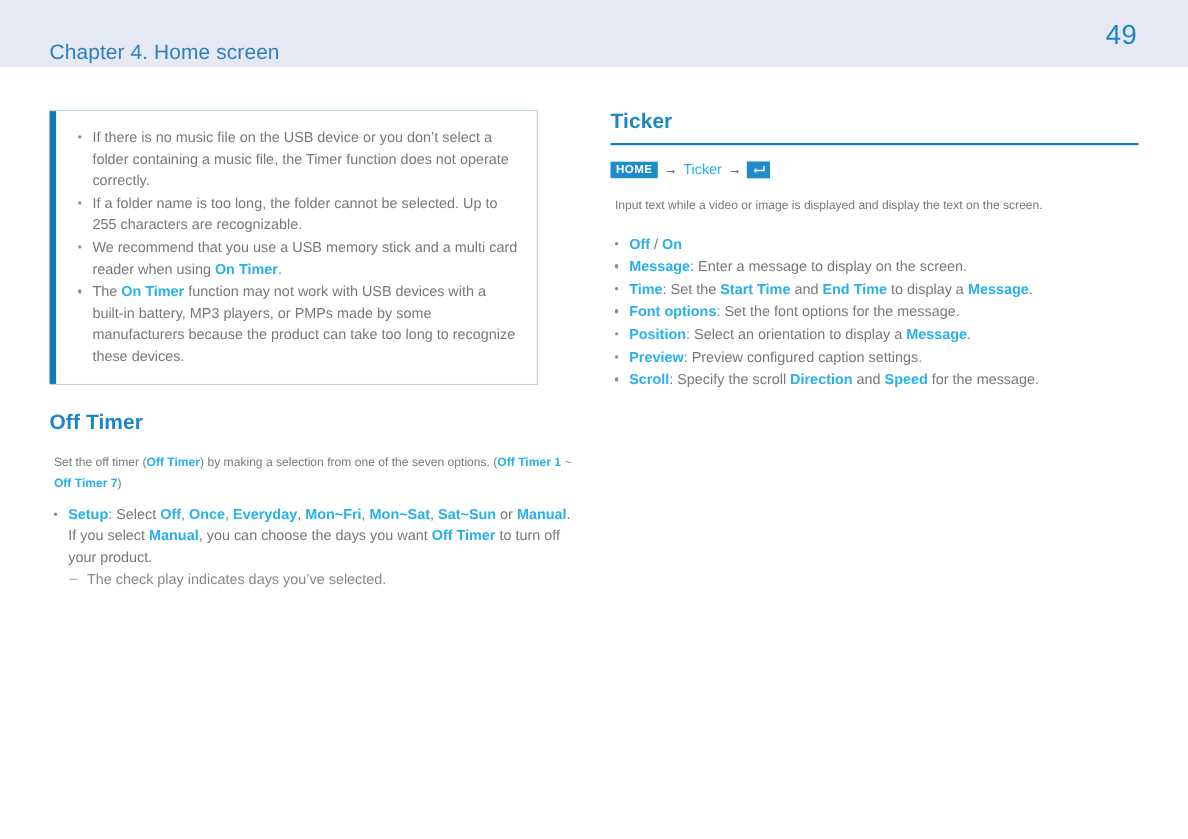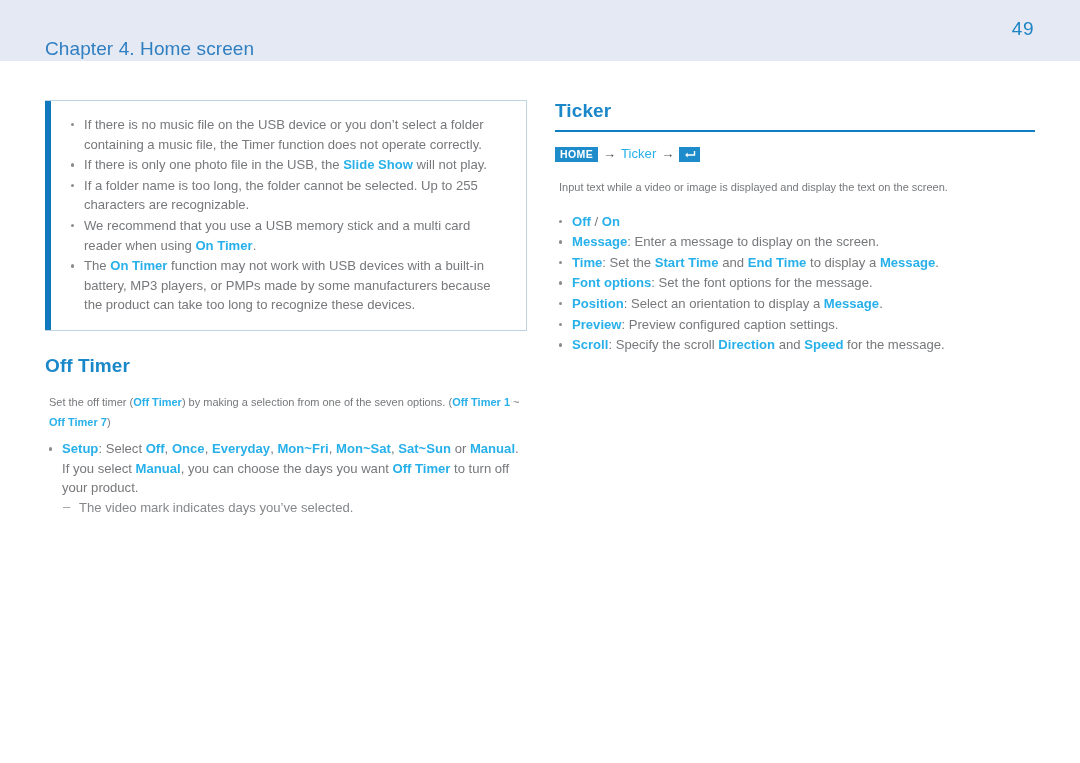--- a/index.html
+++ b/index.html
@@ -30,21 +30,21 @@
     top: 38px;
     font-size: 19px;
     color: #2f7fc1;
     letter-spacing: .1px;
     white-space: nowrap;
   }
   .header-pageno {
     position: absolute;
     right: 46px;
     top: 18px;
-    font-size: 19px;
+    font-size: 25px;
     color: #1e83c4;
     font-weight: 400;
     letter-spacing: .5px;
   }
 
   
   .col {
     position: absolute;
     top: 100px;
   }
@@ -52,21 +52,21 @@
   .col-right { left: 555px; width: 480px; }
 
   
   .note-box {
     position: relative;
     border: 1px solid #bfd4e2;
     border-left: none;
     background: #ffffff;
     padding: 14px 16px 14px 22px;
     box-sizing: border-box;
-    width: 482px;
+    width: 444px;
   }
   .note-box::before {
     content: "";
     position: absolute;
     left: 0; top: 0; bottom: 0;
     width: 6px;
     background: #1078bd;
   }
 
   
@@ -183,40 +183,39 @@
 
 <div class="header-band"></div>
 <div class="header-chapter">Chapter 4. Home screen</div>
 <div class="header-pageno">49</div>
 
 <div class="col col-left">
 
   <div class="note-box">
     <ul class="bullets" id="note-list">
         <li>If there is no music file on the USB device or you don’t select a folder containing a music file, the Timer function does not operate correctly.</li>
-        <li>If there is only one photo file in the USB, the <span class="kw">Slide Show</span> will not play.</li>
         <li>If a folder name is too long, the folder cannot be selected. Up to 255 characters are recognizable.</li>
         <li>We recommend that you use a USB memory stick and a multi card reader when using <span class="kw">On Timer</span>.</li>
         <li>The <span class="kw">On Timer</span> function may not work with USB devices with a built-in battery, MP3 players, or PMPs made by some manufacturers because the product can take too long to recognize these devices.</li>
       </ul>
   </div>
 
   <div class="gap-note-to-title"></div>
 
   <h2 class="sec-title">Off Timer</h2>
 
   <div class="gap-title-to-para"></div>
 
   <p class="sec-para" id="off-timer-intro">Set the off timer (<span class="kw">Off Timer</span>) by making a selection from one of the seven options. (<span class="kw">Off Timer 1</span> ~ <span class="kw">Off Timer 7</span>)</p>
 
   <div class="gap-para-to-list"></div>
 
   <ul class="bullets" id="off-timer-list">
       <li><span class="kw">Setup</span>: Select <span class="kw">Off</span>, <span class="kw">Once</span>, <span class="kw">Everyday</span>, <span class="kw">Mon~Fri</span>, <span class="kw">Mon~Sat</span>, <span class="kw">Sat~Sun</span> or <span class="kw">Manual</span>.<br>If you select <span class="kw">Manual</span>, you can choose the days you want <span class="kw">Off Timer</span> to turn off your product.<ul class="dashes sub-indent">
-          <li>The video mark indicates days you’ve selected.</li>
+          <li>The check play indicates days you’ve selected.</li>
         </ul></li>
     </ul>
 </div>
 
 <div class="col col-right">
 
   <h2 class="sec-title">Ticker</h2>
   <div class="sec-rule"></div>
 
   <div class="gap-rule-to-bc"></div>

